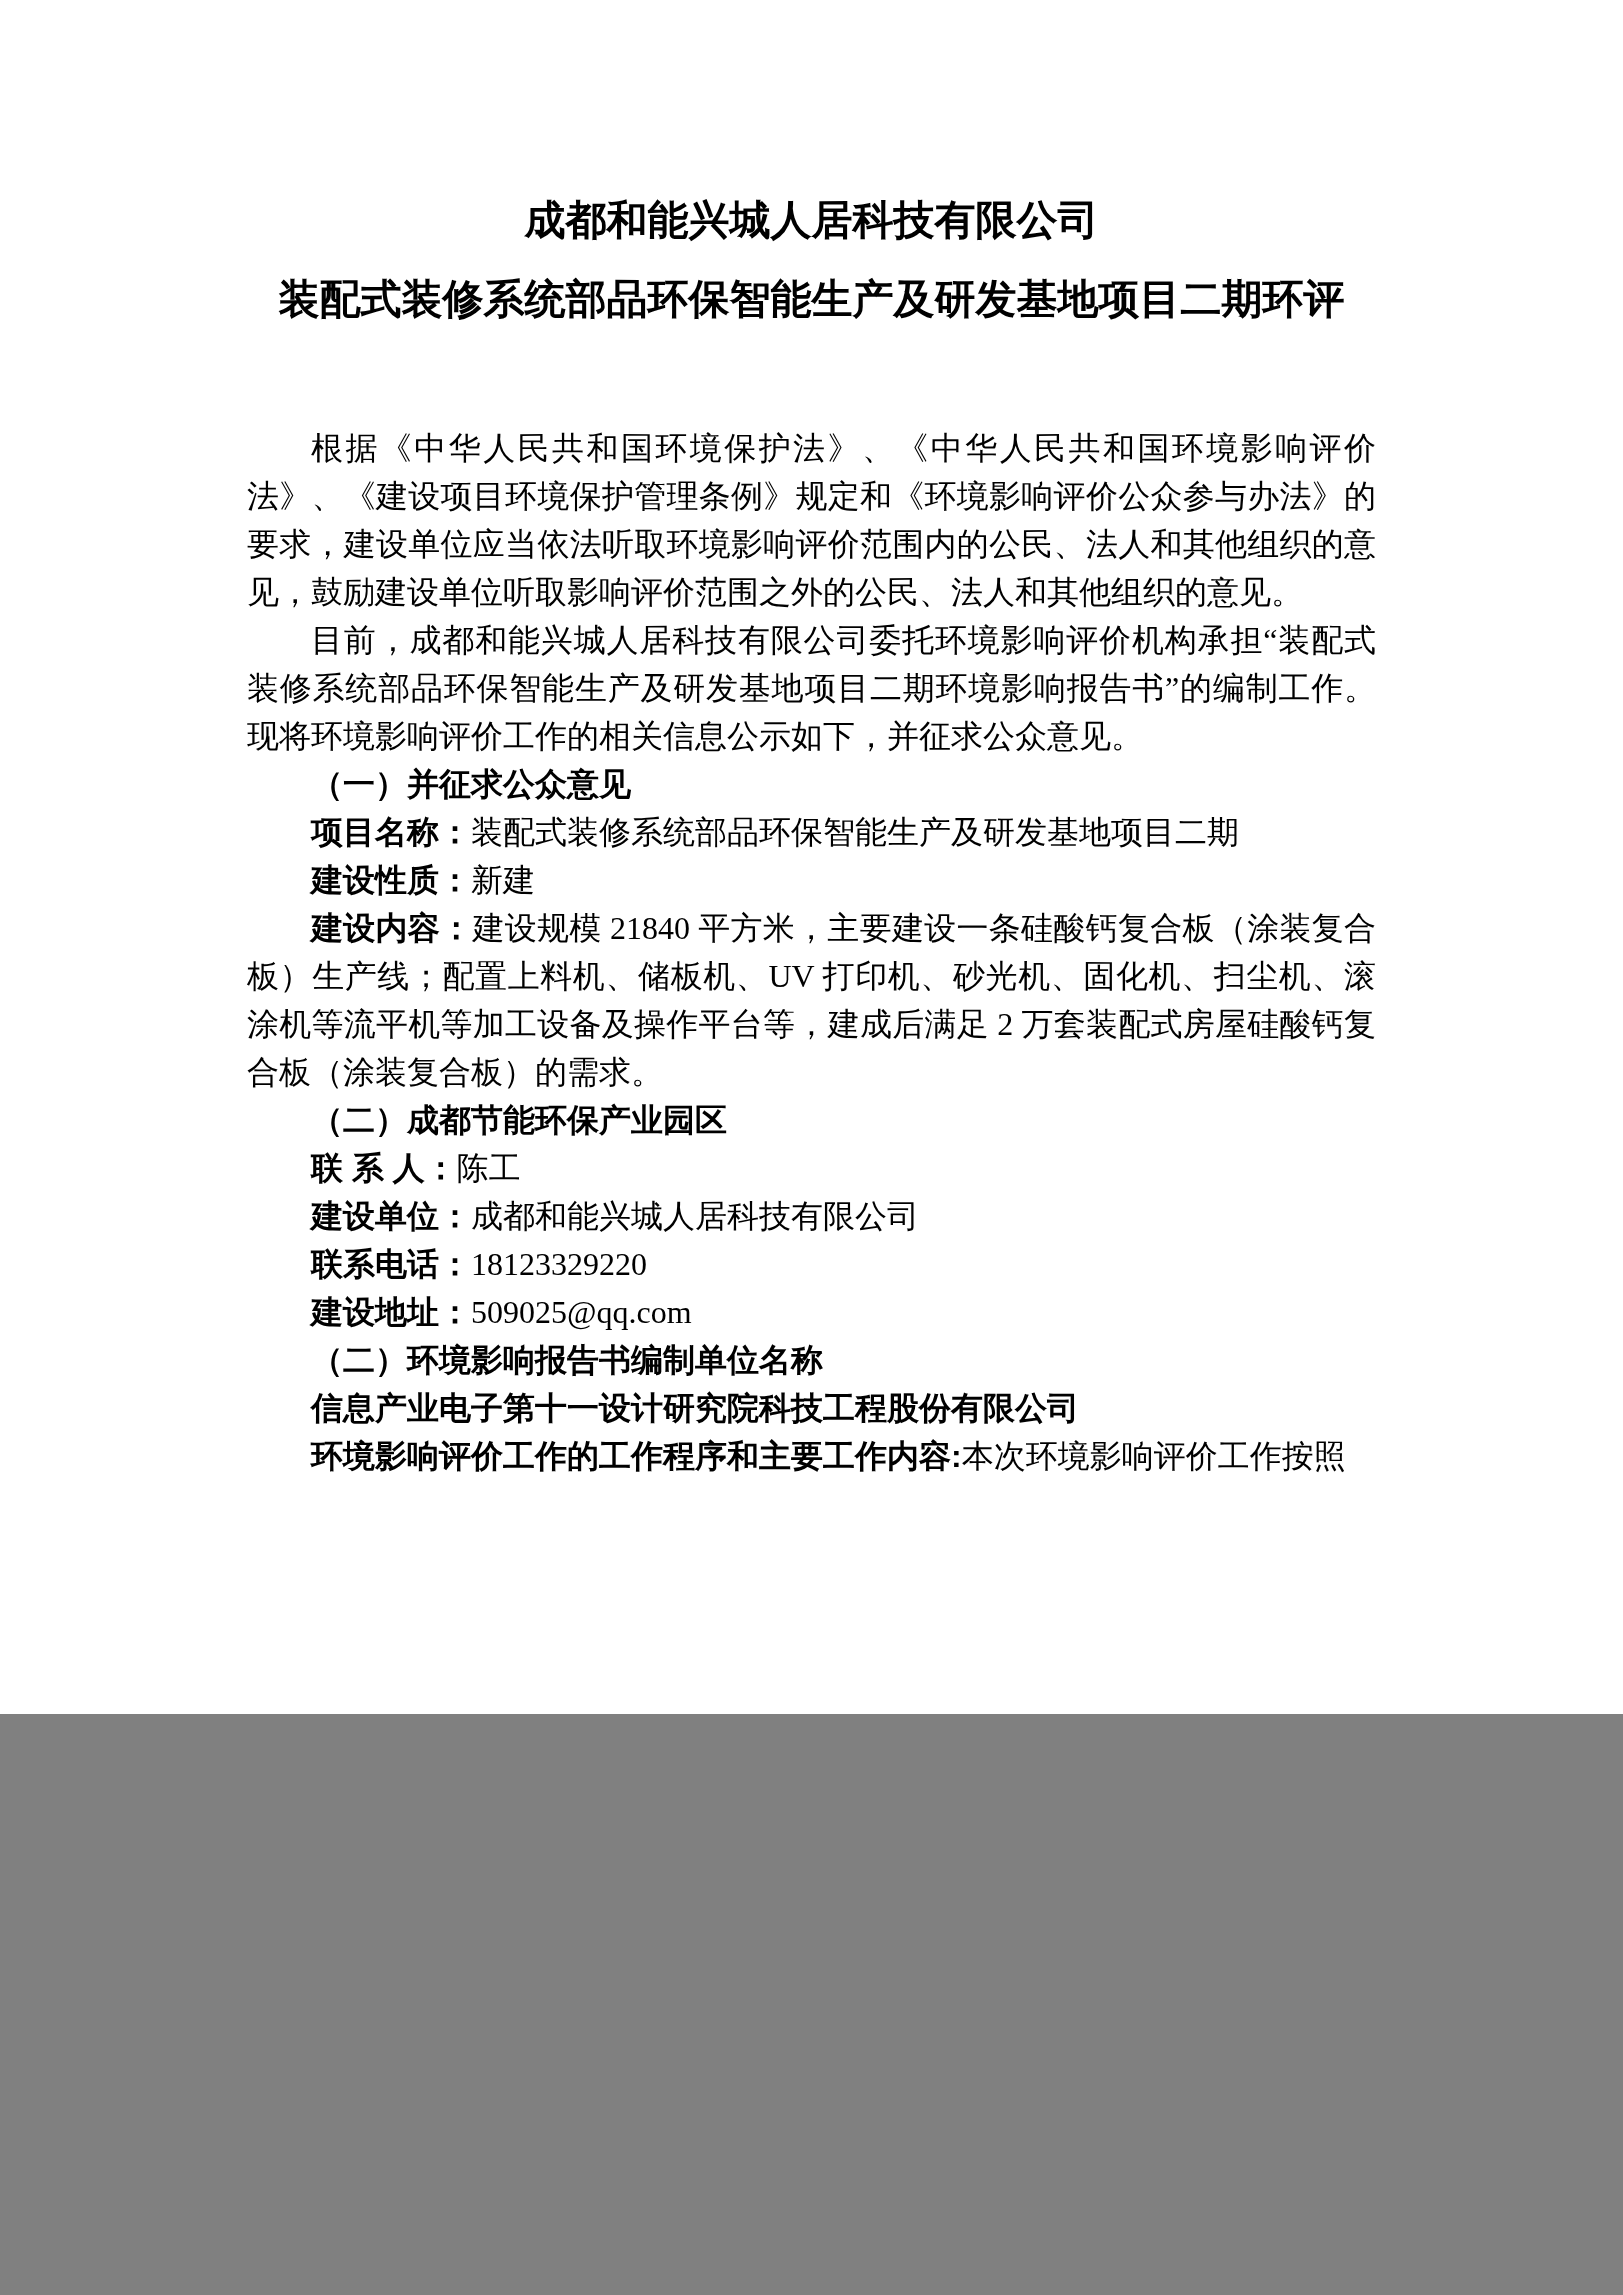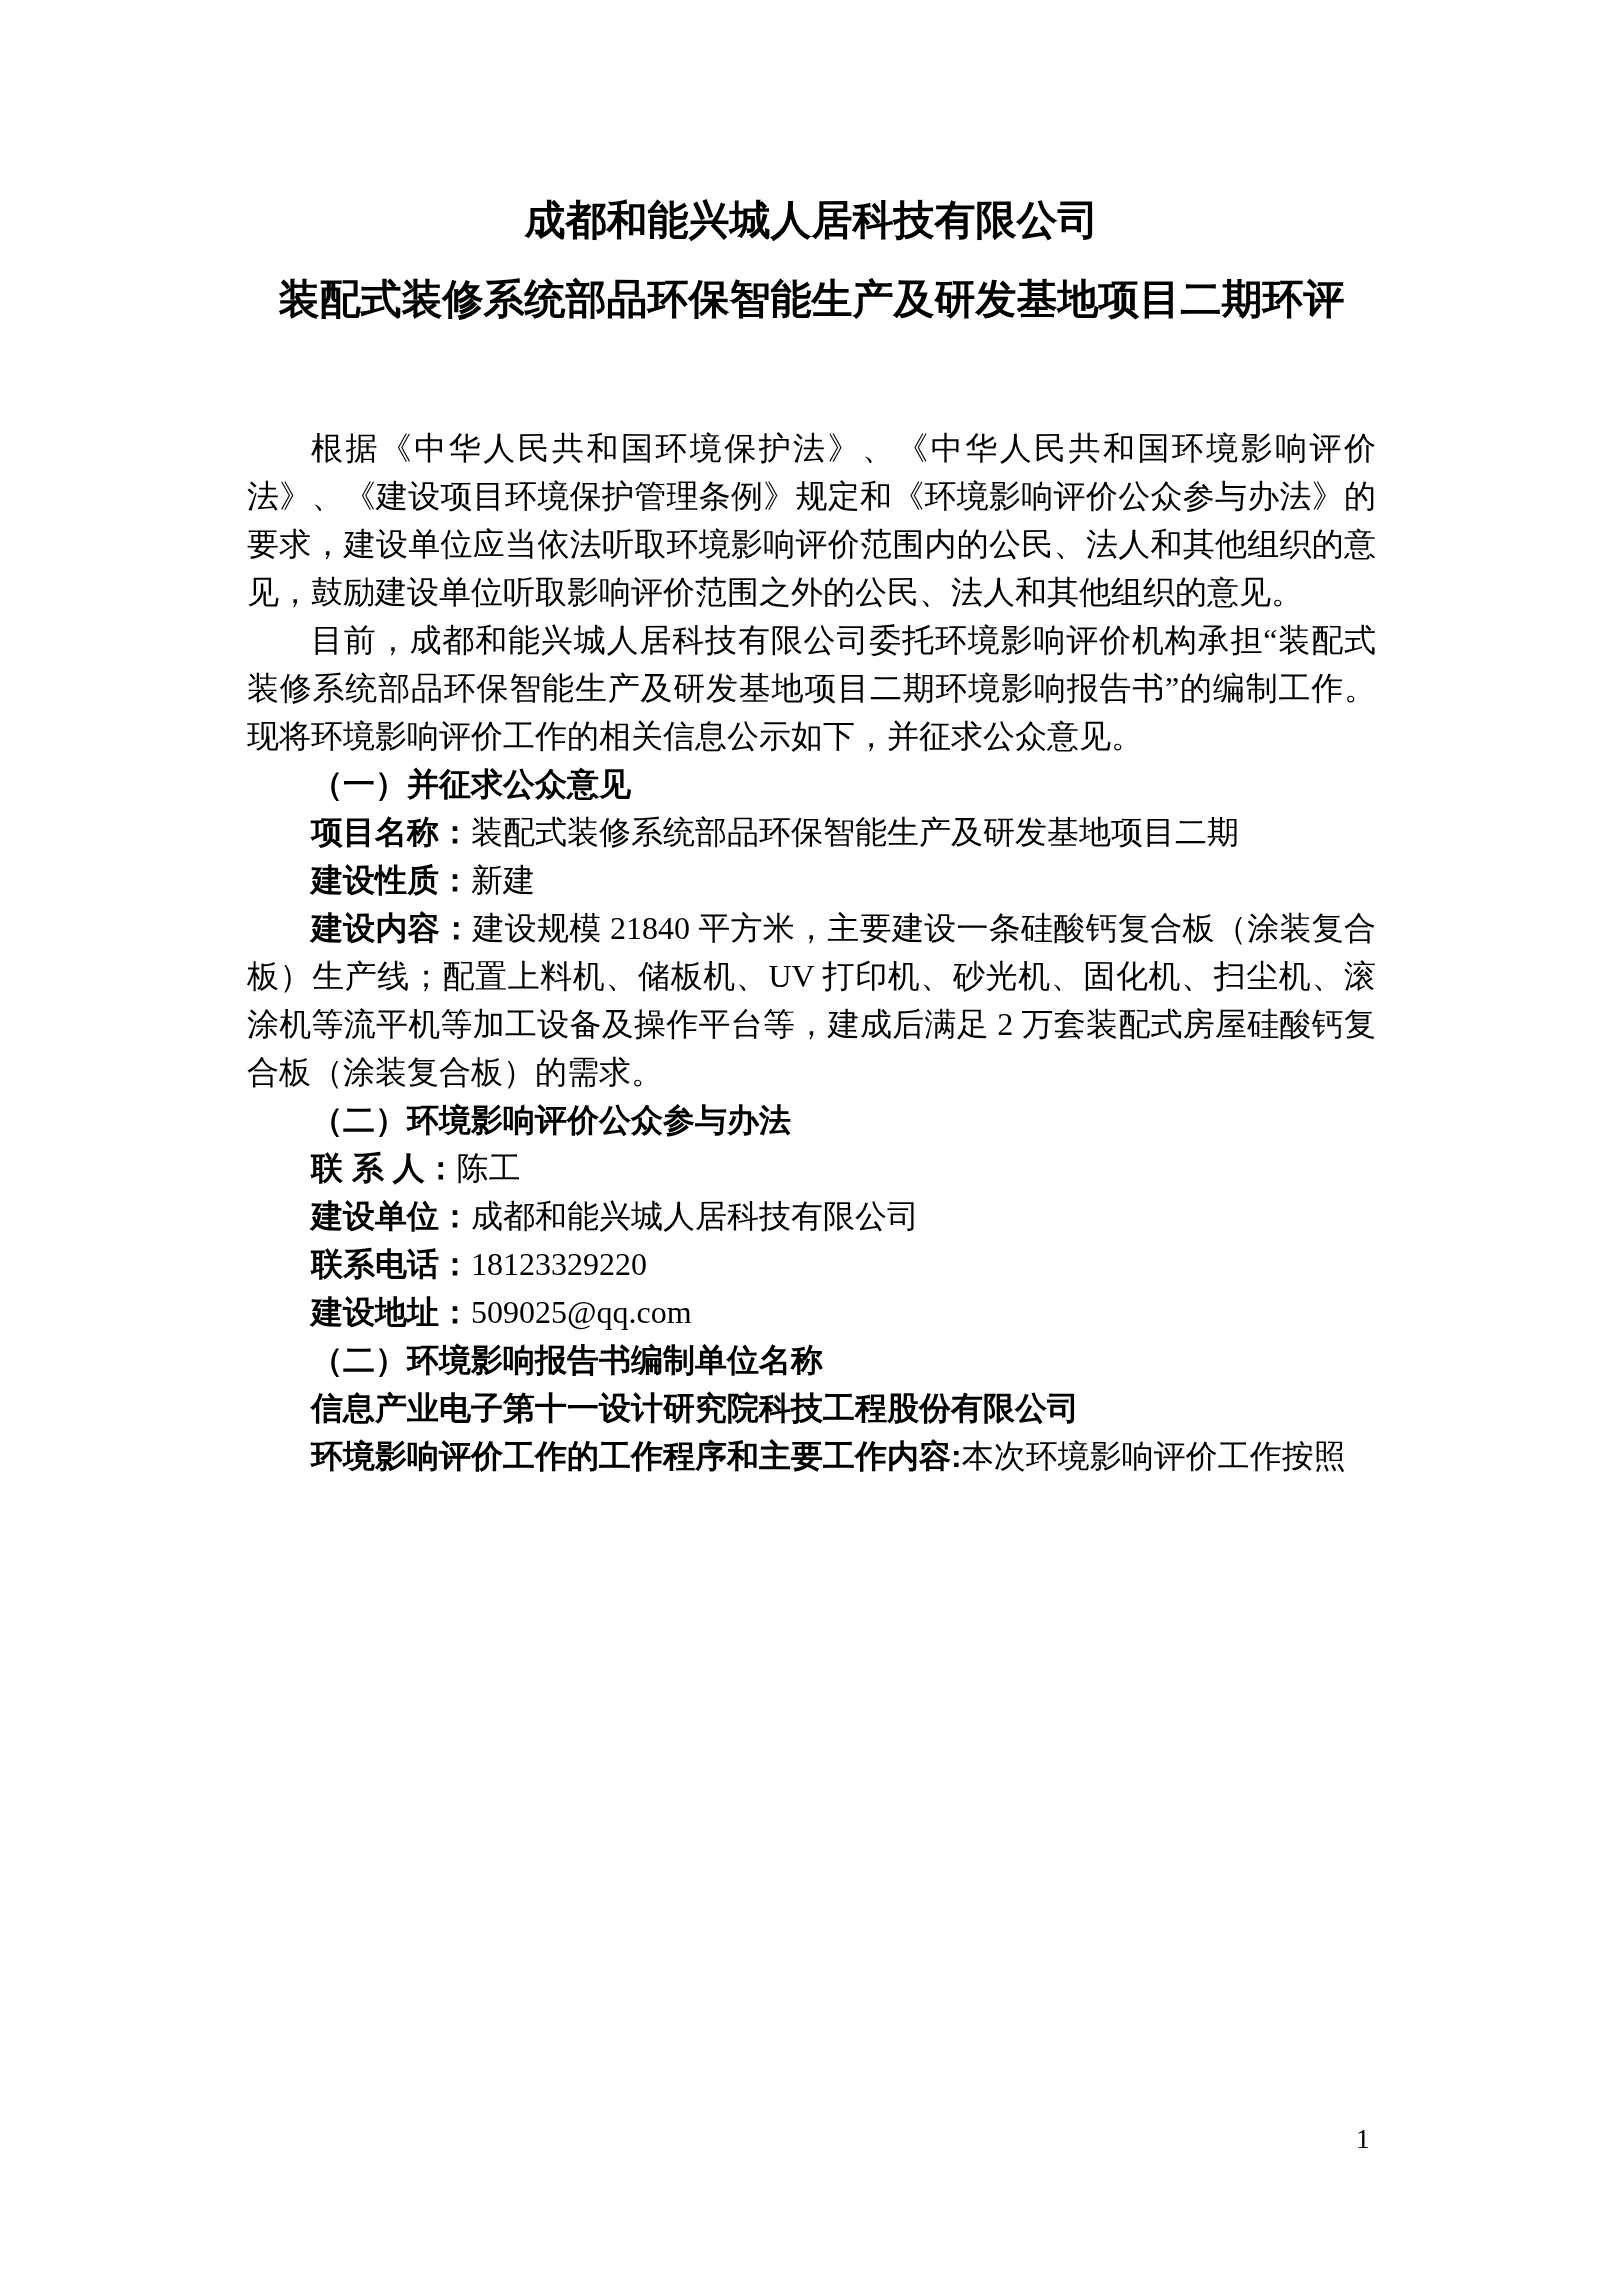--- a/index.html
+++ b/index.html
@@ -3,21 +3,21 @@
 <meta charset="utf-8">
 <style>
   html, body {
     margin: 0;
     padding: 0;
     background: #808080;
   }
   .page {
     position: relative;
     width: 1623px;
-    height: 2295px;
+    height: 1714px;
     margin: 0 auto;
     background: #ffffff;
     box-sizing: border-box;
     padding: 181px 247px 0 247px;
     color: #000000;
     font-family: "Liberation Serif", serif;
   }
   .title-block .doc-title {
     text-align: center;
     font-family: "Liberation Sans", sans-serif;
@@ -69,21 +69,21 @@
 
     <p class="heading">（一）并征求公众意见</p>
 
     <p><span class="sans-bold">项目名称：</span><span>装配式装修系统部品环保智能生产及研发基地项目二期</span></p>
 
 
     <p><span class="sans-bold">建设性质：</span><span>新建</span></p>
 
     <p><span class="sans-bold">建设内容：</span><span>建设规模 21840 平方米，主要建设一条硅酸钙复合板（涂装复合板）生产线；配置上料机、储板机、UV 打印机、砂光机、固化机、扫尘机、滚涂机等流平机等加工设备及操作平台等，建成后满足 2 万套装配式房屋硅酸钙复合板（涂装复合板）的需求。</span></p>
 
-    <p class="heading">（二）环境影响评价公众参与办法</p>
+    <p class="heading">（二）成都节能环保产业园区</p>
 
     <p><span class="sans-bold">联 系 人：</span><span>陈工</span></p>
 
     <p><span class="sans-bold">建设单位：</span><span>成都和能兴城人居科技有限公司</span></p>
 
     <p><span class="sans-bold">联系电话：</span><span>18123329220</span></p>
 
     <p><span class="sans-bold">建设地址：</span><span>509025@qq.com</span></p>
 
     <p class="heading">（二）环境影响报告书编制单位名称</p>

